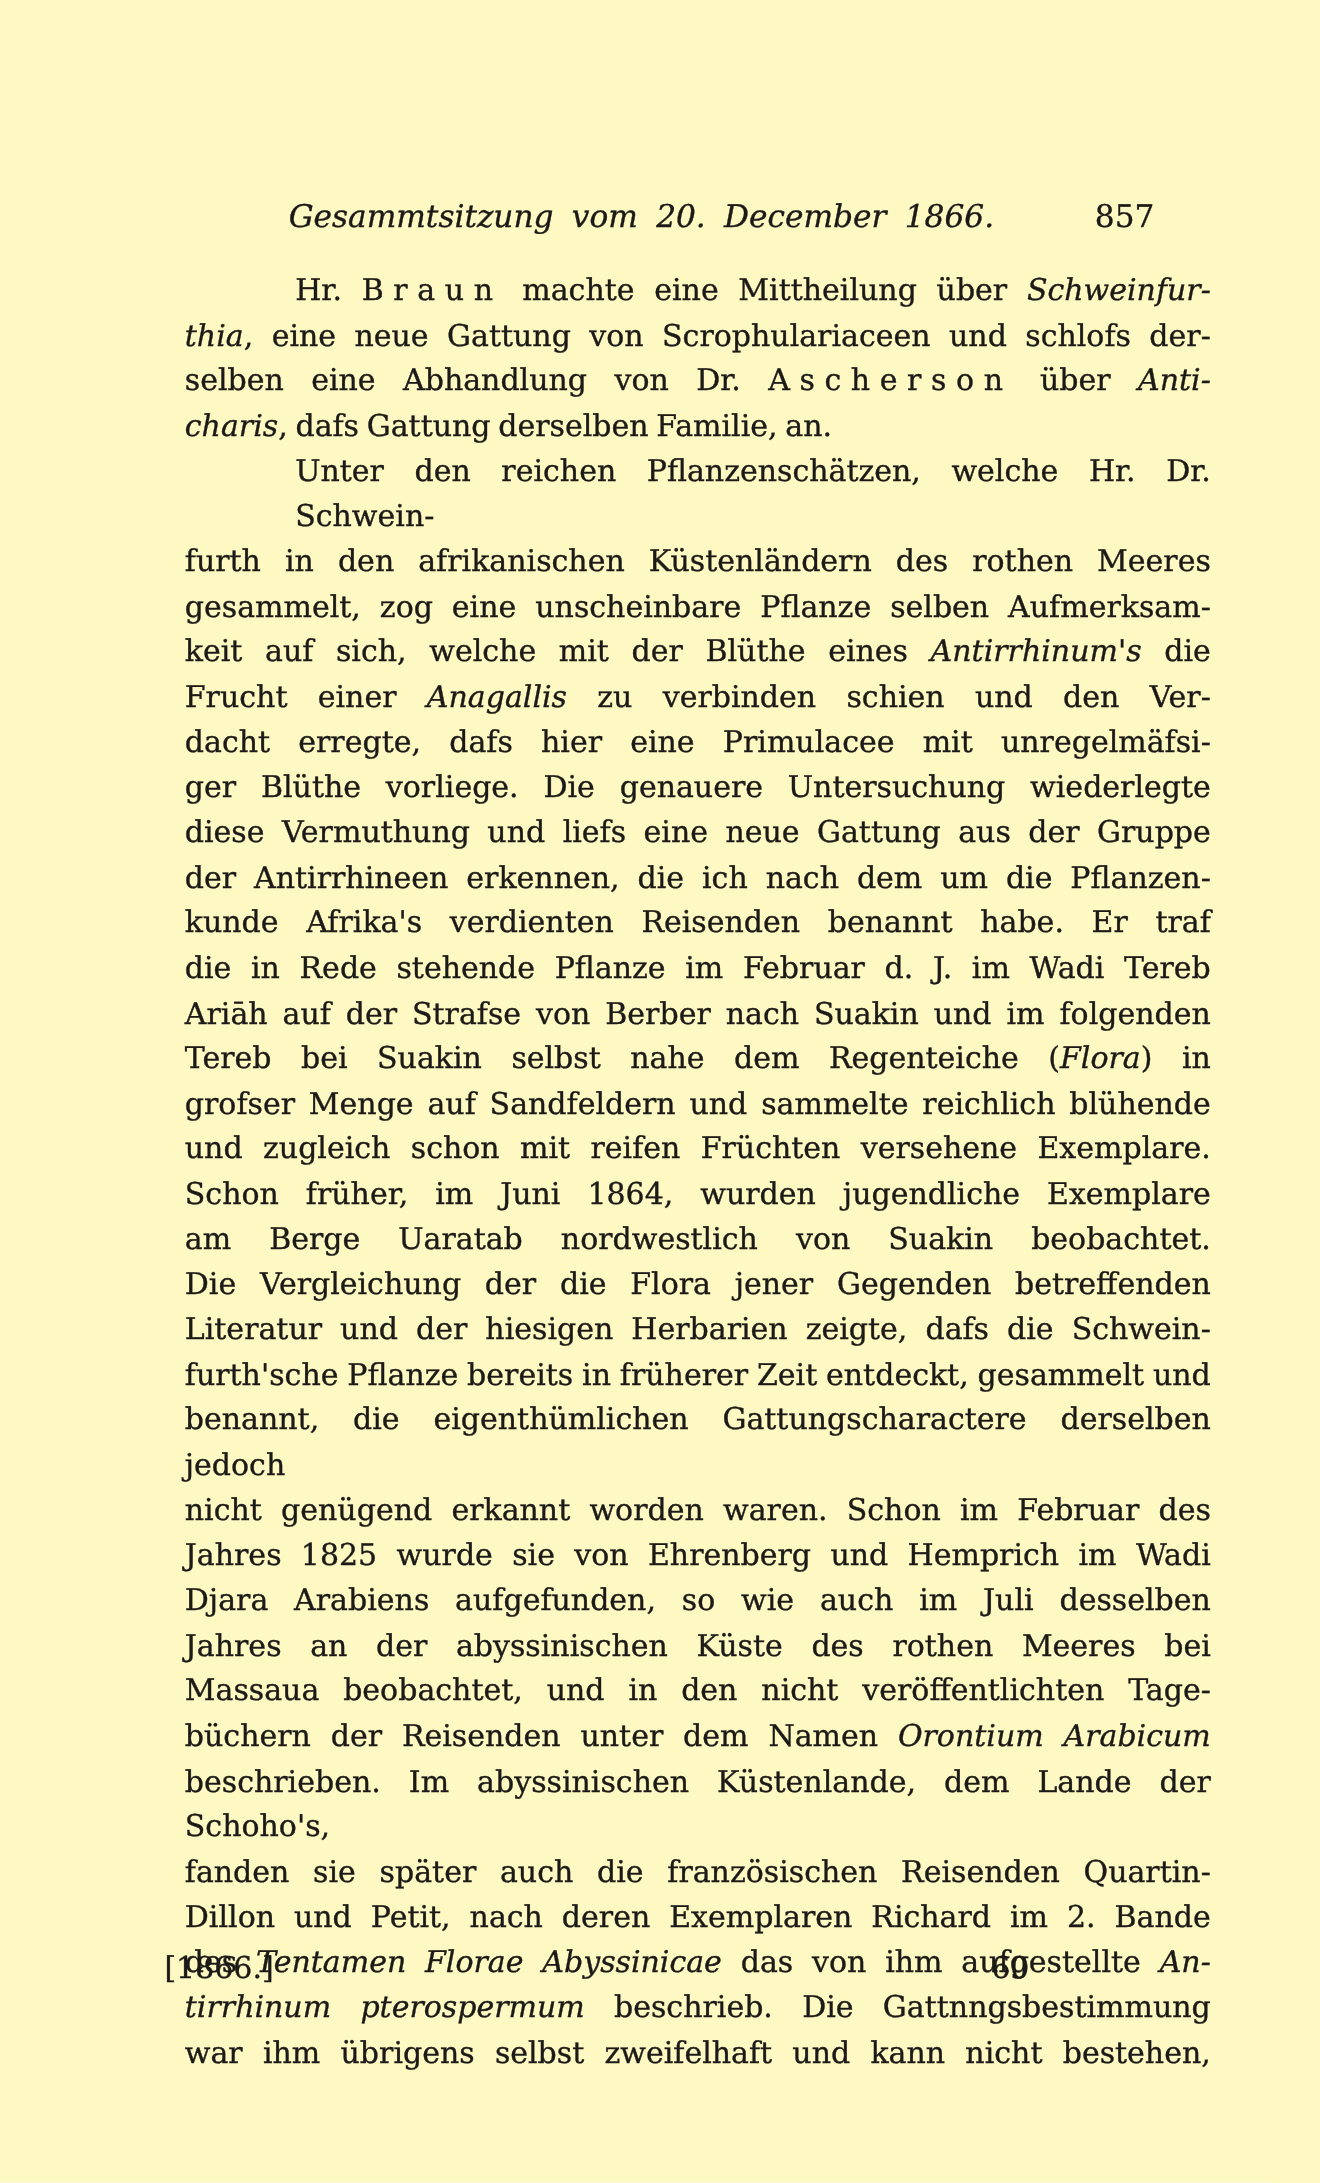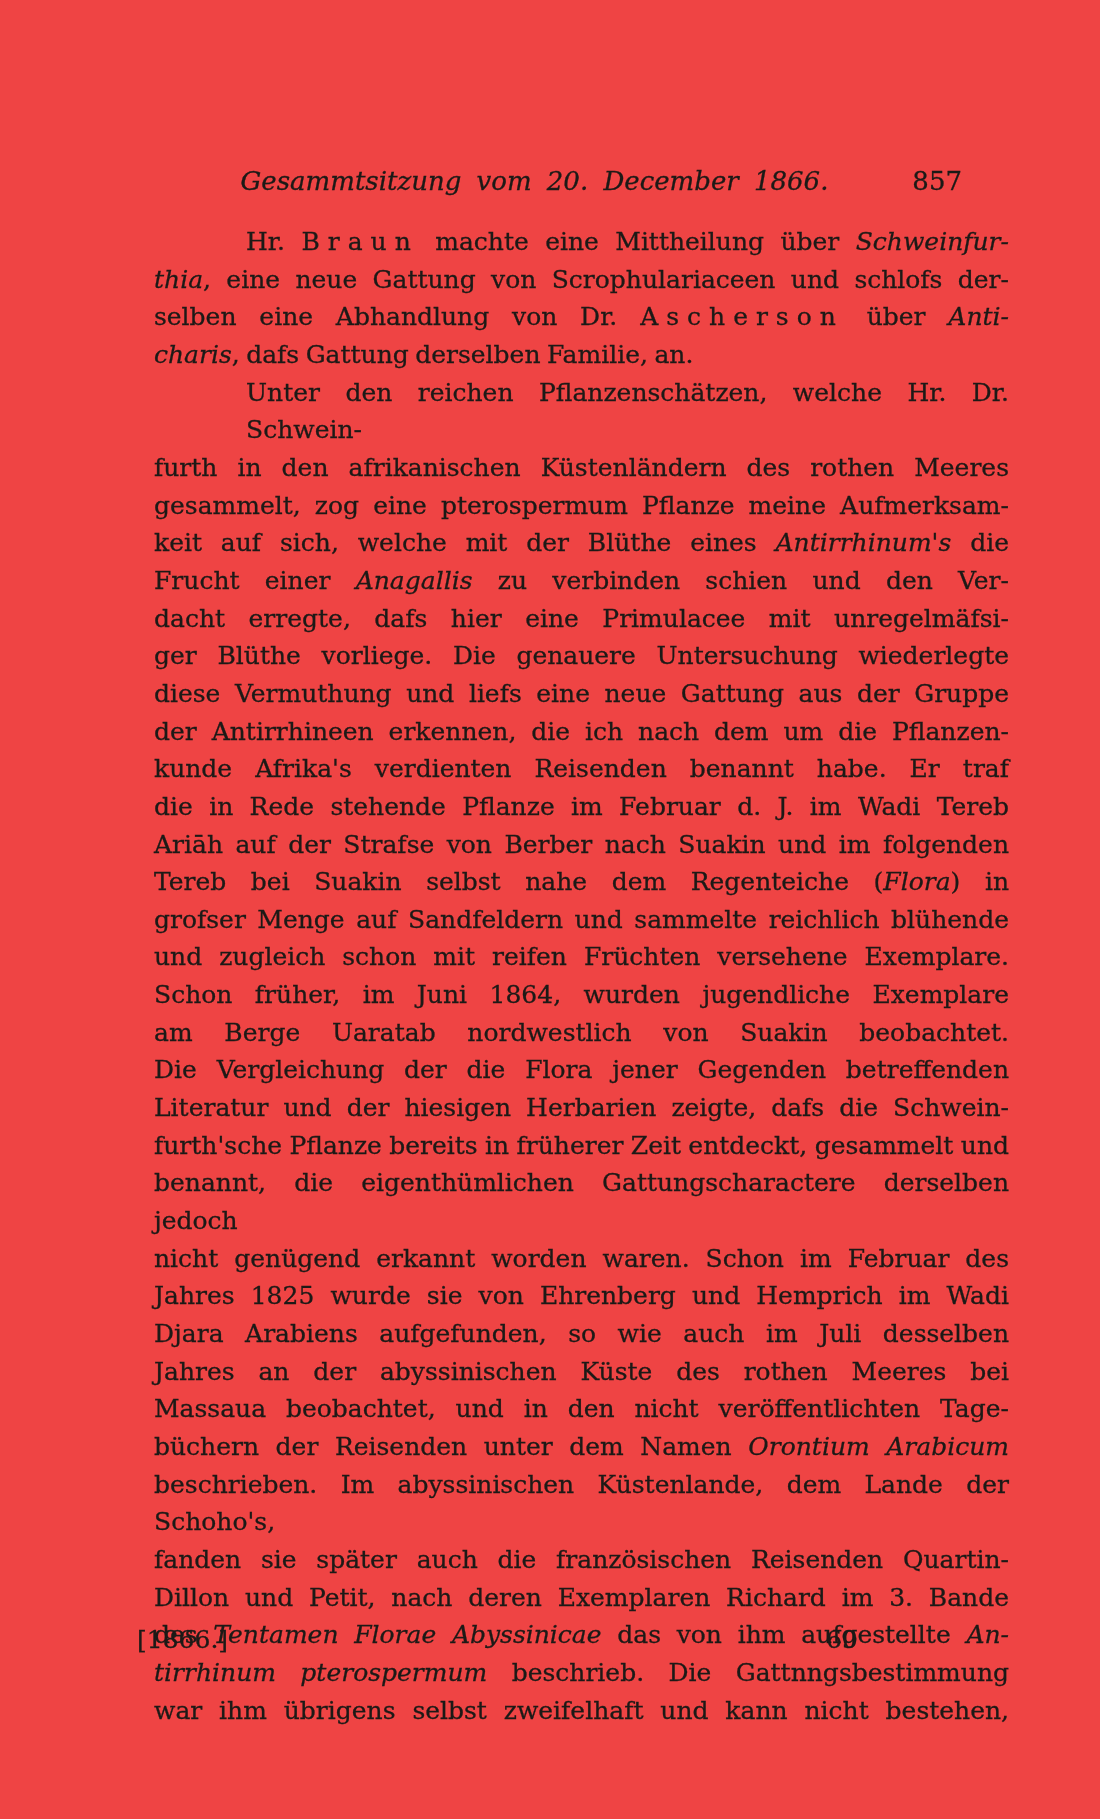--- a/index.html
+++ b/index.html
@@ -4,21 +4,21 @@
 <style>
   html, body {
     margin: 0;
     padding: 0;
     background: #ffffff;
   }
   .page {
     position: relative;
     width: 1100px;
     height: 1819px;
-    background: #ef4444;
+    background: #fef9c3;
     color: #1c1a17;
     font-family: "DejaVu Serif", "Liberation Serif", serif;
     overflow: hidden;
     -webkit-text-stroke: 0.3px #1c1a17;
   }
   .header {
     position: absolute;
     top: 166px;
     left: 107px;
     width: 855px;
@@ -94,21 +94,21 @@
     <div class="page-number">857</div>
   </div>
 
   <div class="body-text">
       <div class="line indent"><span>Hr. </span><span class="spaced">Braun</span><span> machte eine Mittheilung über </span><span class="it">Schweinfur-</span></div>
       <div class="line"><span class="it">thia</span><span>, eine neue Gattung von Scrophulariaceen und schlofs der-</span></div>
       <div class="line"><span>selben eine Abhandlung von Dr. </span><span class="spaced">Ascherson</span><span> über </span><span class="it">Anti-</span></div>
       <div class="line endline"><span class="it">charis</span><span>, dafs Gattung derselben Familie, an.</span></div>
       <div class="line indent"><span>Unter den reichen Pflanzenschätzen, welche Hr. Dr. Schwein-</span></div>
       <div class="line"><span>furth in den afrikanischen Küstenländern des rothen Meeres</span></div>
-      <div class="line"><span>gesammelt, zog eine pterospermum Pflanze meine Aufmerksam-</span></div>
+      <div class="line"><span>gesammelt, zog eine unscheinbare Pflanze selben Aufmerksam-</span></div>
       <div class="line"><span>keit auf sich, welche mit der Blüthe eines </span><span class="it">Antirrhinum's</span><span> die</span></div>
       <div class="line"><span>Frucht einer </span><span class="it">Anagallis</span><span> zu verbinden schien und den Ver-</span></div>
       <div class="line"><span>dacht erregte, dafs hier eine Primulacee mit unregelmäfsi-</span></div>
       <div class="line"><span>ger Blüthe vorliege. Die genauere Untersuchung wiederlegte</span></div>
       <div class="line"><span>diese Vermuthung und liefs eine neue Gattung aus der Gruppe</span></div>
       <div class="line"><span>der Antirrhineen erkennen, die ich nach dem um die Pflanzen-</span></div>
       <div class="line"><span>kunde Afrika's verdienten Reisenden benannt habe. Er traf</span></div>
       <div class="line"><span>die in Rede stehende Pflanze im Februar d. J. im Wadi Tereb</span></div>
       <div class="line"><span>Ariāh auf der Strafse von Berber nach Suakin und im folgenden</span></div>
       <div class="line"><span>Tereb bei Suakin selbst nahe dem Regenteiche (</span><span class="it">Flora</span><span>) in</span></div>
@@ -121,21 +121,21 @@
       <div class="line"><span>furth'sche Pflanze bereits in früherer Zeit entdeckt, gesammelt und</span></div>
       <div class="line"><span>benannt, die eigenthümlichen Gattungscharactere derselben jedoch</span></div>
       <div class="line"><span>nicht genügend erkannt worden waren. Schon im Februar des</span></div>
       <div class="line"><span>Jahres 1825 wurde sie von Ehrenberg und Hemprich im Wadi</span></div>
       <div class="line"><span>Djara Arabiens aufgefunden, so wie auch im Juli desselben</span></div>
       <div class="line"><span>Jahres an der abyssinischen Küste des rothen Meeres bei</span></div>
       <div class="line"><span>Massaua beobachtet, und in den nicht veröffentlichten Tage-</span></div>
       <div class="line"><span>büchern der Reisenden unter dem Namen </span><span class="it">Orontium Arabicum</span></div>
       <div class="line"><span>beschrieben. Im abyssinischen Küstenlande, dem Lande der Schoho's,</span></div>
       <div class="line"><span>fanden sie später auch die französischen Reisenden Quartin-</span></div>
-      <div class="line"><span>Dillon und Petit, nach deren Exemplaren Richard im 3. Bande</span></div>
+      <div class="line"><span>Dillon und Petit, nach deren Exemplaren Richard im 2. Bande</span></div>
       <div class="line"><span>des </span><span class="it">Tentamen Florae Abyssinicae</span><span> das von ihm aufgestellte </span><span class="it">An-</span></div>
       <div class="line"><span class="it">tirrhinum pterospermum</span><span> beschrieb. Die Gattnngsbestimmung</span></div>
       <div class="line"><span>war ihm übrigens selbst zweifelhaft und kann nicht bestehen,</span></div>
     </div>
 
   <div class="footer">
     <span class="footer-left">[1866.]</span>
     <span class="footer-right">60</span>
   </div>
 

